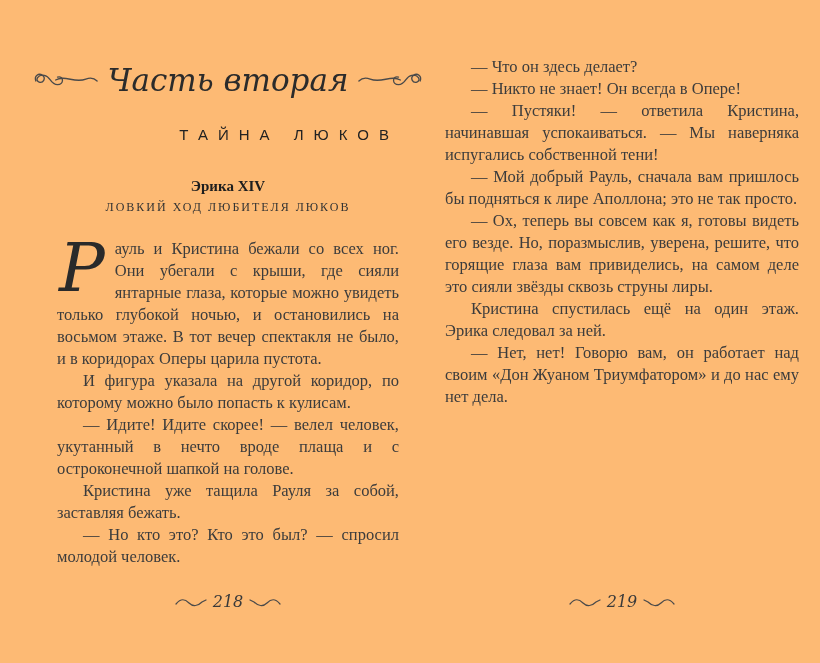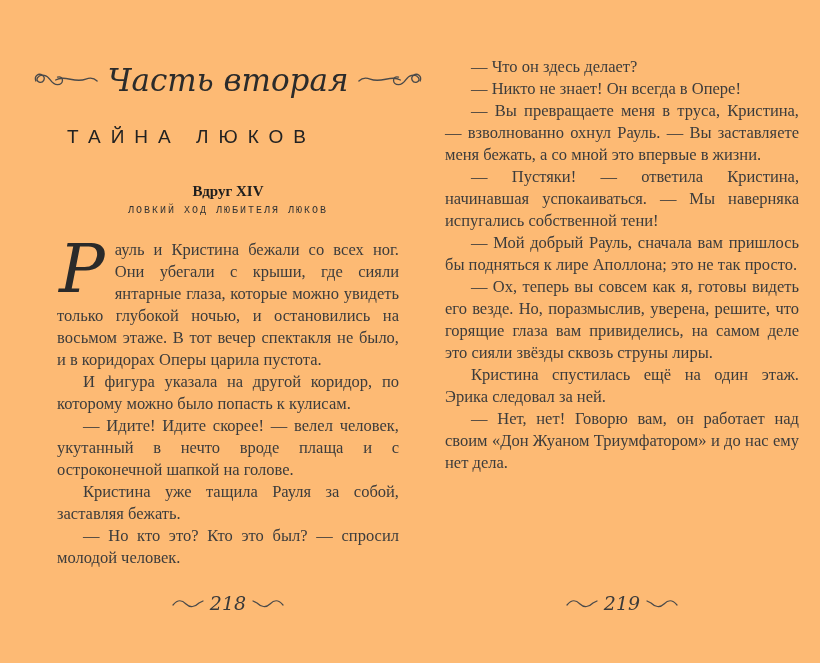--- a/index.html
+++ b/index.html
@@ -28,41 +28,41 @@
     font-family: "DejaVu Serif", serif;
     font-style: italic;
     font-size: 31px;
     color: #2b2b2b;
     white-space: nowrap;
   }
   .flourish { flex: 0 0 auto; }
   .flourish.mirror { transform: scaleX(-1); }
   .section-title {
     margin-top: 22px;
-    text-align: left;
+    text-align: right;
     font-family: "Liberation Sans", sans-serif;
-    font-size: 19px;
+    font-size: 15px;
     font-weight: 400;
     letter-spacing: 10px;
     text-indent: 10px;
     color: #222222;
     white-space: nowrap;
   }
   .chapter-label {
     margin-top: 35px;
     text-align: center;
     font-size: 15px;
     font-weight: bold;
     color: #1e1e1e;
   }
   .chapter-title {
     margin-top: 5px;
     text-align: center;
-    font-family: Liberation Mono, monospace;
-    font-size: 10px;
+    font-family: Liberation Serif, serif;
+    font-size: 12px;
     letter-spacing: 2px;
     color: #333333;
     white-space: nowrap;
   }
 
   
   .body-text {
     text-align: justify;
     font-size: 16.5px;
     line-height: 22px;
@@ -86,21 +86,21 @@
     position: absolute;
     top: 592px;
     display: flex; align-items: center; justify-content: center;
     gap: 5px;
   }
   .footer-left  { left: 57px;  width: 342px; }
   .footer-right { left: 445px; width: 354px; }
   .page-num {
     font-family: "DejaVu Serif", serif;
     font-style: italic;
-    font-size: 19px;
+    font-size: 16px;
     color: #3a3a3a;
   }
   .squiggle.mirror { transform: scaleX(-1); }
 </style>
 </head>
 <body>
 
 <div class="spread">
 
   <div class="page page-left">
@@ -112,21 +112,21 @@
       </svg>
       <span class="part-title">Часть вторая</span>
       <svg class="flourish mirror" width="66" height="22" viewBox="0 0 70 22" fill="none">
         <path d="M3 12 C1 7 6 3 10 6 C14 9 11 15 6 13 C2 11 5 5 12 6 C19 7 18 16 26 16 C33 16 33 6 26 8" stroke="#4a4a4a" stroke-width="1.4" stroke-linecap="round"></path>
         <path d="M24 11 C34 5 44 15 56 10 C61 8 65 9 68 12" stroke="#4a4a4a" stroke-width="1.4" stroke-linecap="round"></path>
       </svg>
     </div>
 
     <div class="section-title">ТАЙНА ЛЮКОВ</div>
 
-    <div class="chapter-label">Вдруг XIV</div>
+    <div class="chapter-label">Эрика XIV</div>
 
     <div class="chapter-title">ЛОВКИЙ ХОД ЛЮБИТЕЛЯ ЛЮКОВ</div>
 
     <div class="body-text">
       <p class="para opening">
         <span class="dropcap">Р</span><span>ауль и Кристина бежали со всех ног. Они убегали с крыши, где сияли янтарные глаза, которые можно увидеть только глубокой ночью, и остановились на восьмом этаже. В тот вечер спектакля не было, и в коридорах Оперы царила пустота.</span>
       </p>
       <div>
 
 
@@ -145,21 +145,20 @@
   </div>
 
   <div class="page page-right">
     <div class="body-text">
       <div>
 
           <p class="para">— Что он здесь делает?</p>
 
           <p class="para">— Никто не знает! Он всегда в Опере!</p>
 
-          <p class="para">— Вы превращаете меня в труса, Кристина, — взволнованно охнул Рауль. — Вы заставляете меня бежать, а со мной это впервые в жизни.</p>
 
           <p class="para">— Пустяки! — ответила Кристина, начинавшая успокаиваться. — Мы наверняка испугались собственной тени!</p>
 
 
           <p class="para">— Мой добрый Рауль, сначала вам пришлось бы подняться к лире Аполлона; это не так просто.</p>
 
 
           <p class="para">— Ох, теперь вы совсем как я, готовы видеть его везде. Но, поразмыслив, уверена, решите, что горящие глаза вам привиделись, на самом деле это сияли звёзды сквозь струны лиры.</p>
 
           <p class="para">Кристина спустилась ещё на один этаж. Эрика следовал за ней.</p>

